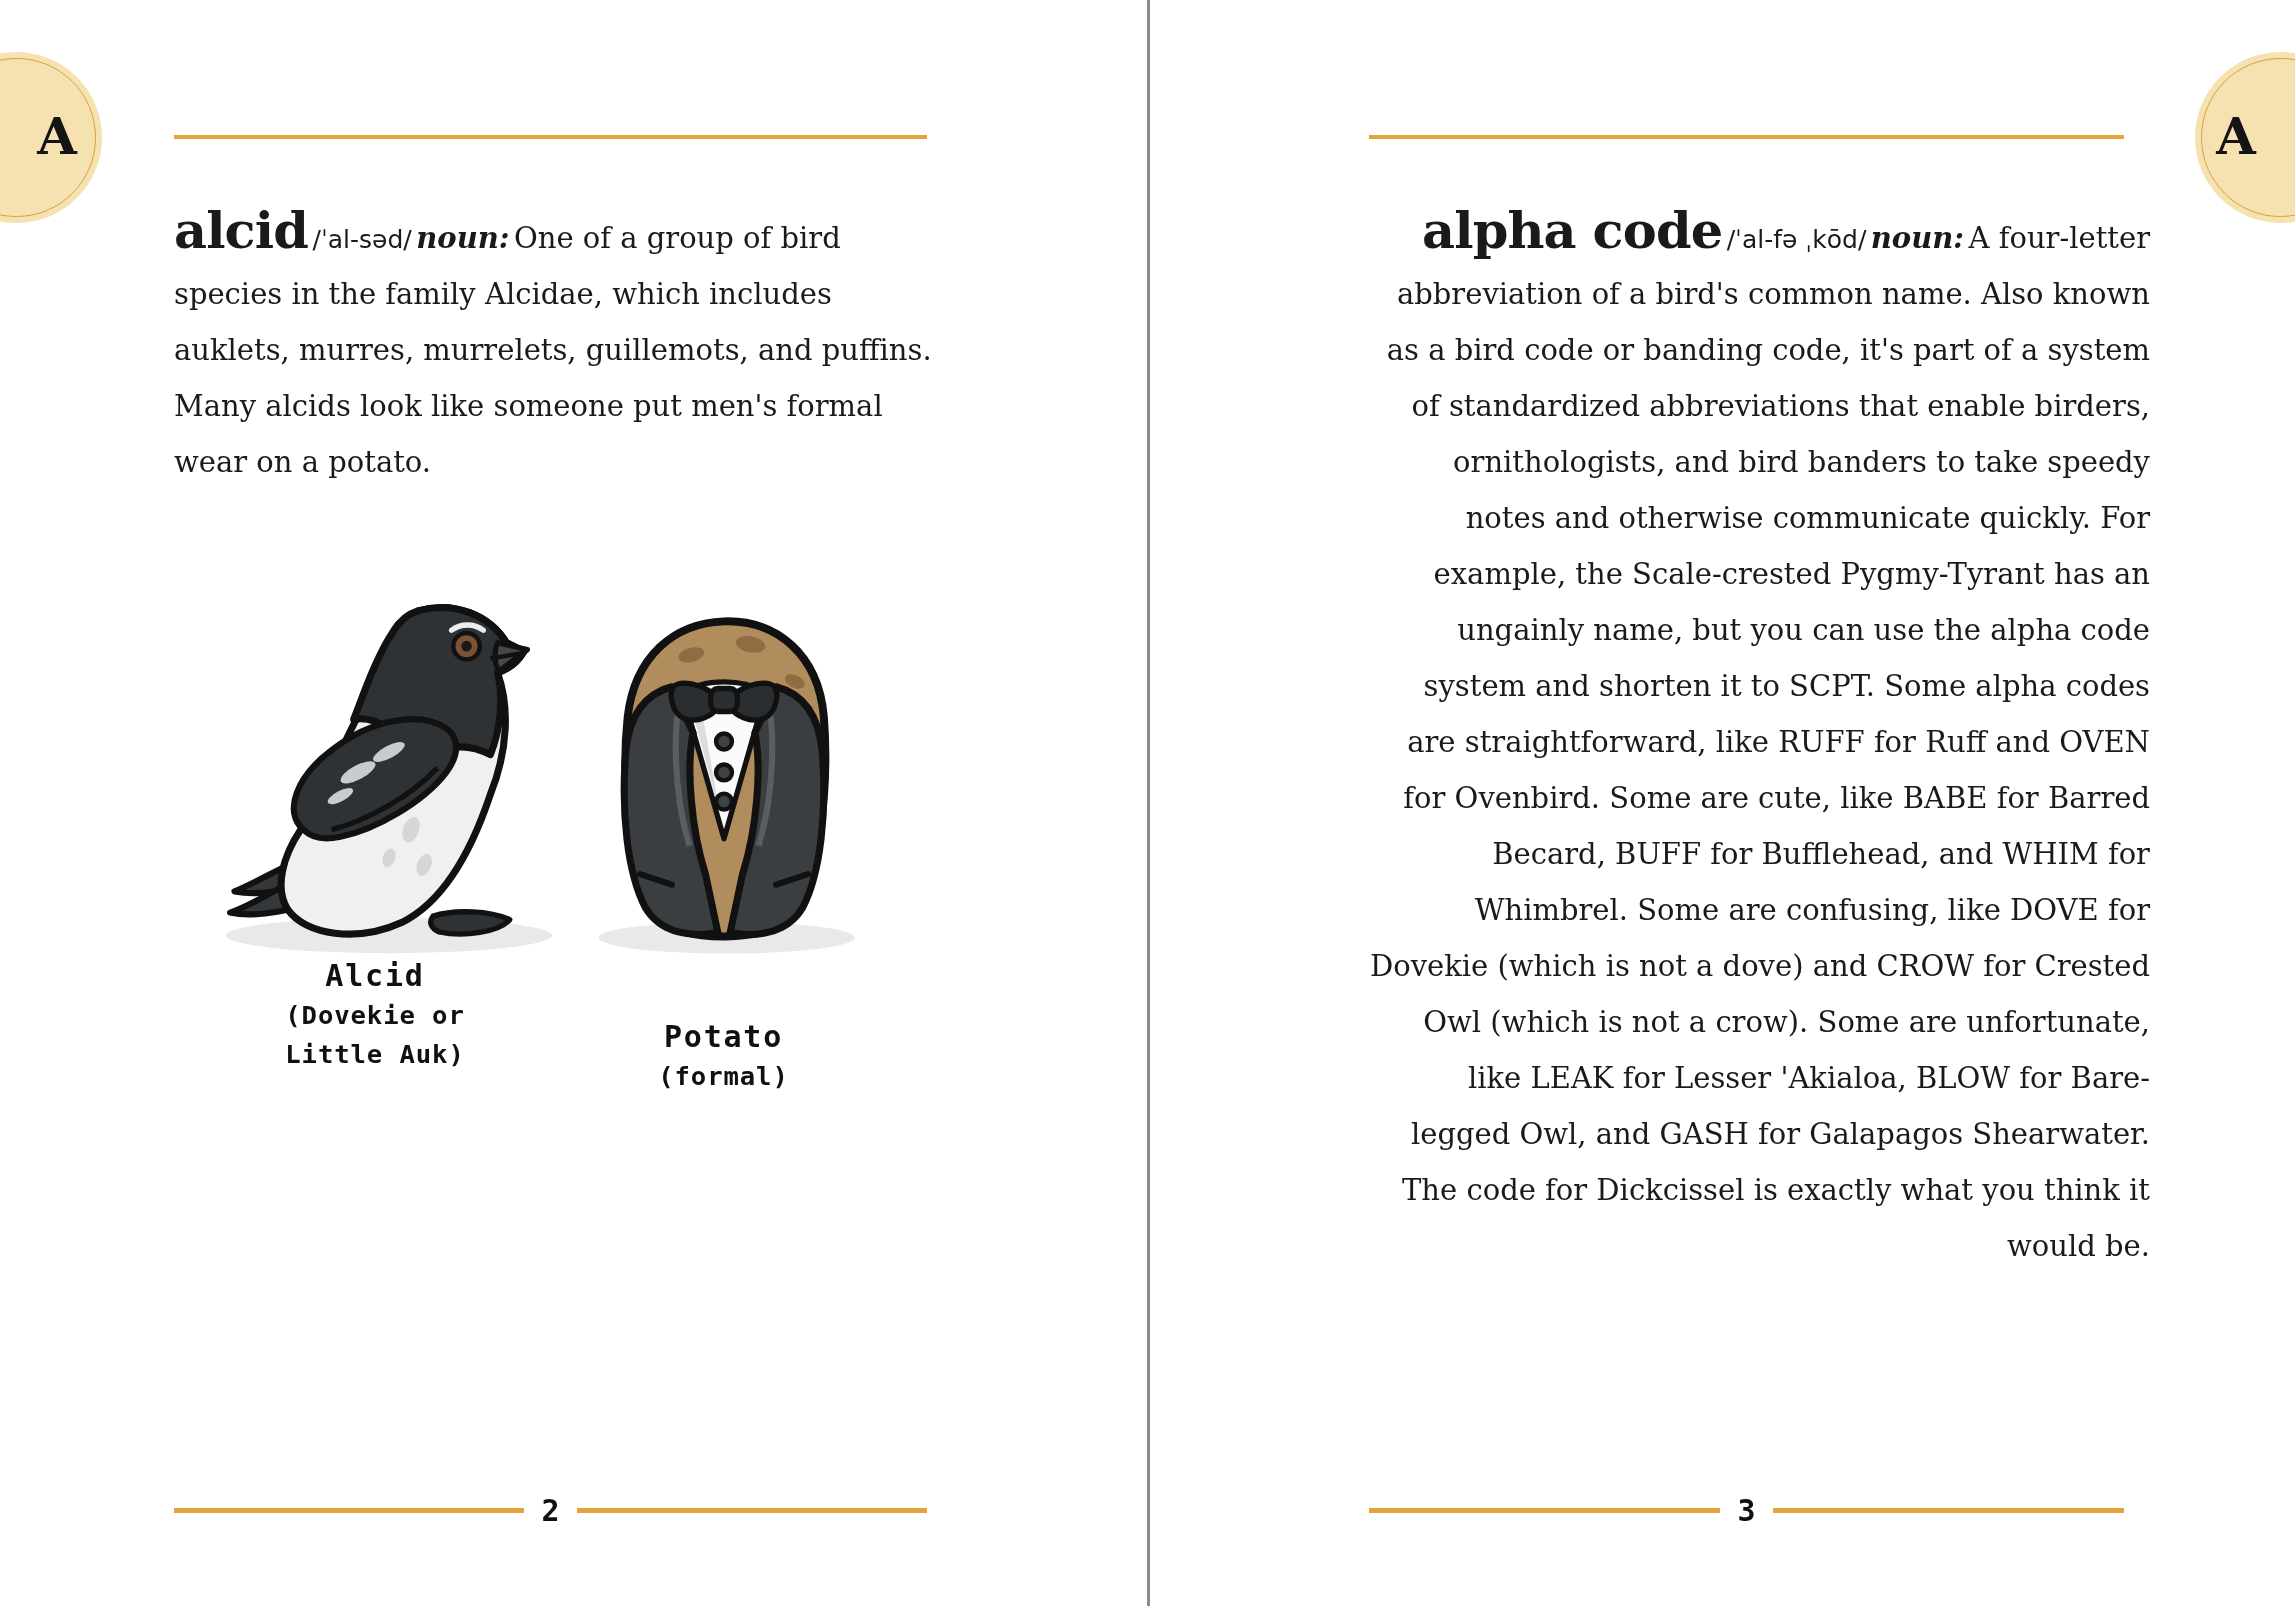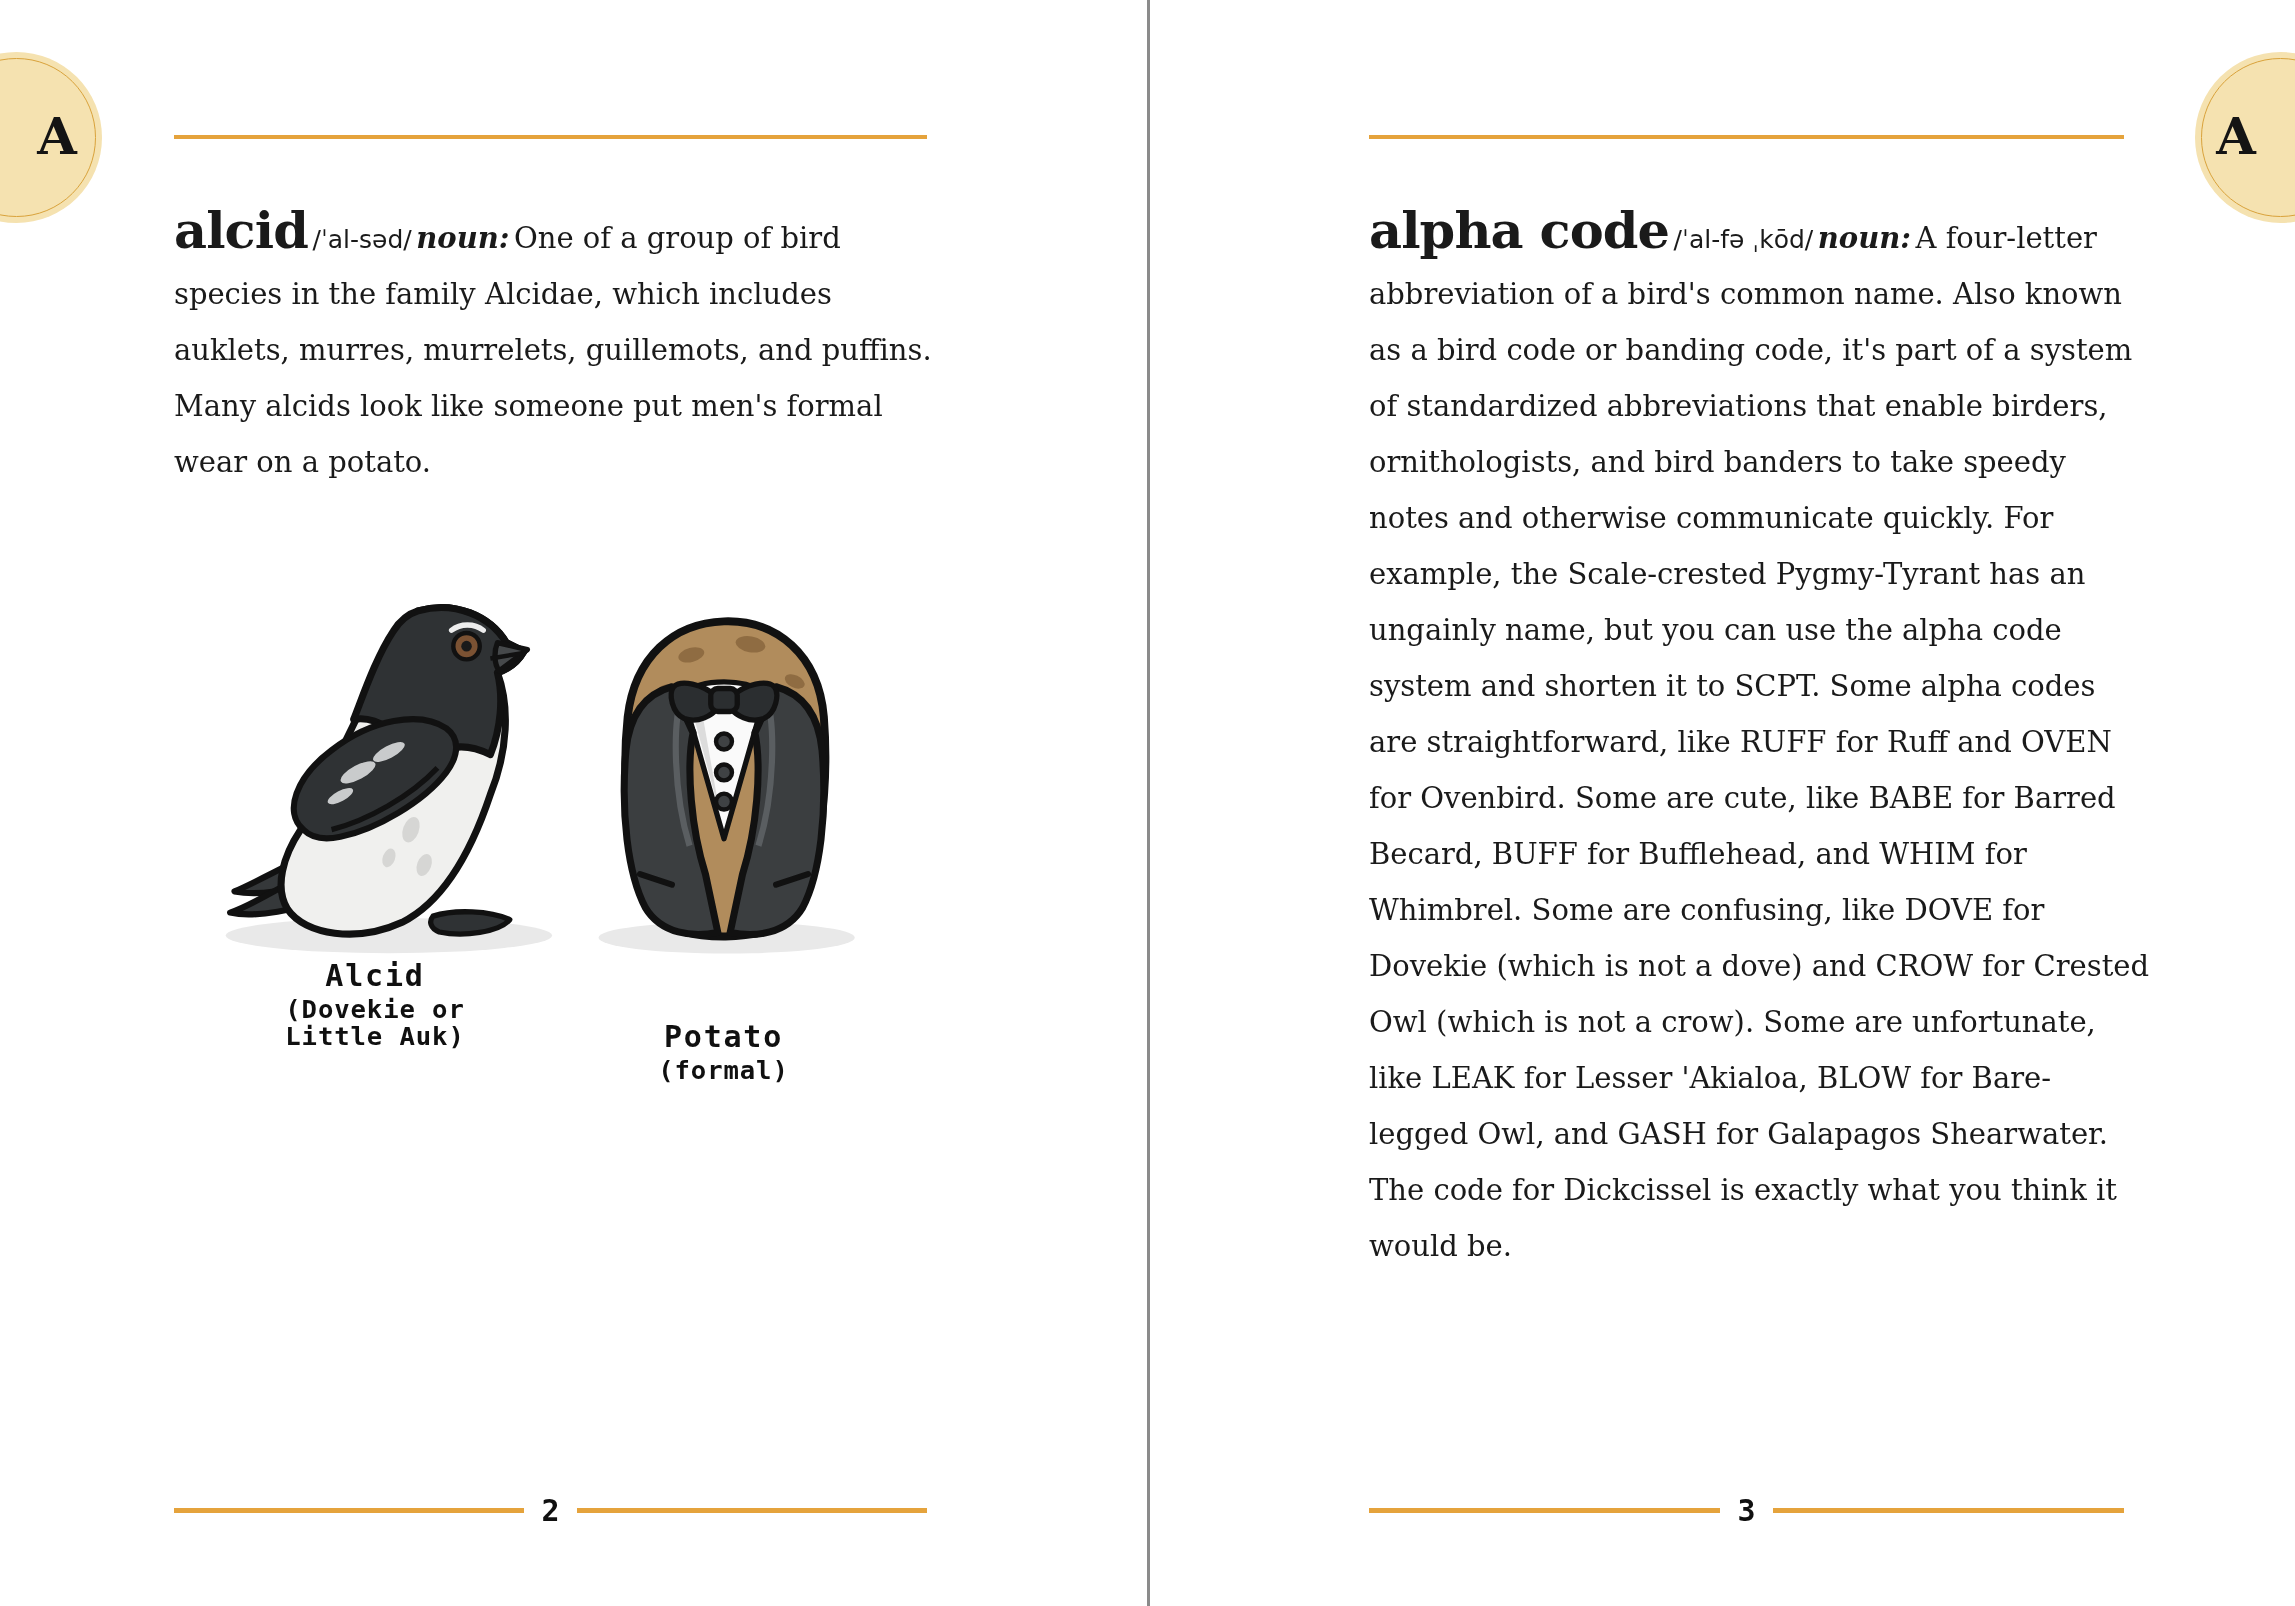--- a/index.html
+++ b/index.html
@@ -23,35 +23,35 @@
   .tab .tab-letter{
     position:absolute;top:50%;transform:translate(-50%,-54%);
     font-family:"DejaVu Serif", serif;font-weight:bold;font-size:51px;color:#141414;
   }
   .tab-left .tab-letter{left:126px;}
   .tab-right .tab-letter{left:41px;}
 
   
   .entry{position:absolute;top:205px;margin:0;line-height:51px;text-align:left;}
   .page-left .entry{left:174px;width:759px;}
-  .page-right .entry{left:220px;width:781px;}
+  .page-right .entry{left:220px;width:781px;text-align:right;}
   .headword{font-size:51px;font-weight:bold;letter-spacing:-0.9px;line-height:51px;}
   .pron{font-family:"DejaVu Sans", sans-serif;font-size:25px;}
   .pos{font-weight:bold;font-style:italic;font-size:29px;}
   .body-text{font-size:29px;}
 
   
   .illo-bird{position:absolute;left:199px;top:565px;width:371px;height:397px;}
   .illo-potato{position:absolute;left:587px;top:609px;width:274px;height:349px;}
   .caption{
     position:absolute;text-align:center;
     font-family:"DejaVu Sans Mono", monospace;font-weight:bold;color:#101010;
   }
   .caption .cap-title{font-size:30px;line-height:41px;letter-spacing:1.8px;}
-  .caption .cap-sub{font-size:25.6px;line-height:27px;white-space:pre-line;letter-spacing:0.9px;}
+  .caption .cap-sub{font-size:25.6px;line-height:39px;white-space:pre-line;letter-spacing:0.9px;}
   .caption-bird{left:181px;top:955px;width:388px;}
   .caption-potato{left:578px;top:1016px;width:291px;}
 
   
   .footer{position:absolute;top:1491px;height:39px;display:flex;align-items:center;}
   .page-left .footer{left:174px;width:753px;}
   .page-right .footer{left:220px;width:755px;}
   .footer .fline{flex:1;height:4.4px;background:#E5A33C;}
   .footer .pagenum{
     padding:0 17.7px;font-family:"DejaVu Sans Mono", monospace;

